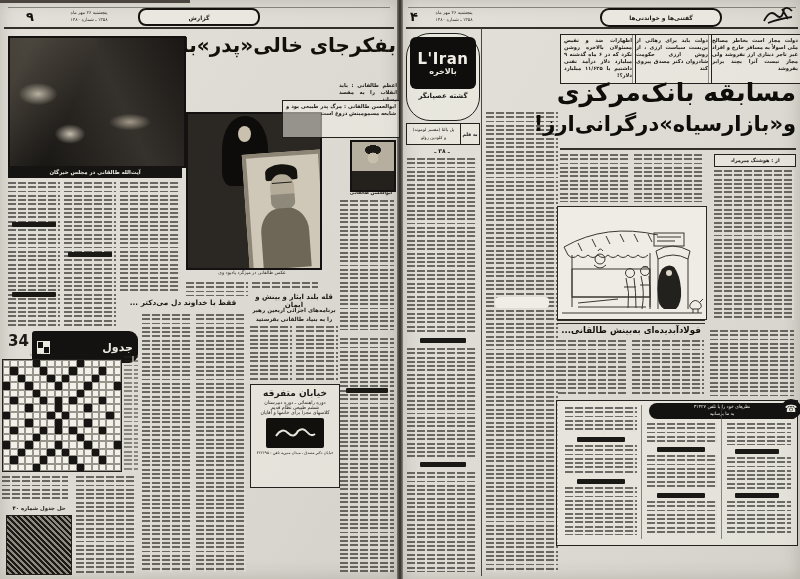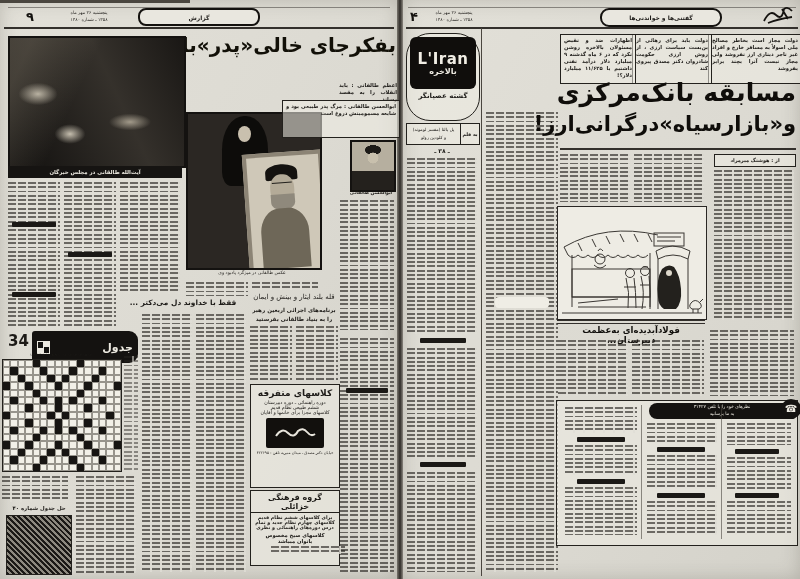--- a/index.html
+++ b/index.html
@@ -82,53 +82,44 @@
        background-image:radial-gradient(circle 9px at 21px 16px,#c8c0ad 60%,rgba(0,0,0,0) 62%),
        radial-gradient(ellipse 13px 8px at 21px 8px,#1c1a17 60%,rgba(0,0,0,0) 62%),
        linear-gradient(#b6af9f 60%,#24211d 60%);"></div>
   <div class="abs fa" style="left:348px;top:190px;width:46px;font-size:4.6px;font-weight:bold;text-align:center;">ابوالحسن طالقانی</div>
   <div class="tx" style="left:340px;top:200px;width:54px;height:130px;"></div>
   <div class="tx" style="left:340px;top:338px;width:54px;height:234px;"></div>
   <div class="sh" style="left:346px;top:388px;width:42px;height:5px;"></div>
 
   <div class="tx" style="left:186px;top:282px;width:62px;height:14px;"></div>
   <div class="tx" style="left:252px;top:282px;width:66px;height:8px;"></div>
-  <div class="abs fa" style="left:250px;top:293px;width:88px;font-size:7px;font-weight:normal;text-align:center;">قله بلند ایثار و بینش و ایمان</div>
+  <div class="abs fa" style="left:250px;top:293px;width:88px;font-size:7px;font-weight:bold;text-align:center;">قله بلند ایثار و بینش و ایمان</div>
   <div class="abs fa" style="left:118px;top:298px;width:130px;font-size:7.4px;font-weight:bold;text-align:center;">فقط با خداوند دل می‌دکتر ...</div>
   <div class="abs fa" style="left:250px;top:306px;width:88px;font-size:5.6px;font-weight:bold;text-align:center;line-height:1.6;">
     <span>برنامه‌های اجرائی اربعین رهبر</span><br>
     <span>را به بنیاد طالقانی بفرستید</span>
   </div>
   <div class="tx" style="left:250px;top:326px;width:42px;height:54px;"></div>
   <div class="tx" style="left:296px;top:326px;width:42px;height:54px;"></div>
   <div class="tx" style="left:142px;top:314px;width:50px;height:258px;"></div>
   <div class="tx" style="left:196px;top:314px;width:50px;height:258px;"></div>
 
   <div class="bx fa" style="left:250px;top:384px;width:88px;height:102px;text-align:center;">
-    <div style="font-size:9px;font-weight:bold;margin-top:3px;">کلاسهای متفرقه</div>
+    <div style="font-size:9px;font-weight:bold;margin-top:3px;">خیابان متفرقه</div>
     <div style="font-size:4.8px;margin-top:2px;">دوره راهنمائی ـ دوره دبیرستان</div>
     <div style="font-size:4.8px;">ششم طبیعی نظام قدیم</div>
     <div style="font-size:4.8px;">کلاسهای مجزا برای خانمها و آقایان</div>
     <div style="width:58px;height:30px;background:#12100d;margin:3px auto 2px;border-radius:2px;display:flex;align-items:center;justify-content:center;">
       <svg width="44" height="18" viewBox="0 0 44 18">
           <path d="M3,12 q6,-9 12,-3 t10,-2 q5,-4 9,1 t8,2" fill="none" stroke="#e8e5dc" stroke-width="2"></path>
         </svg>
     </div>
     <div style="font-size:3.8px;">خیابان دکتر مصدق ـ میدان منیریه   تلفن : ۴۲۲۶۹۵</div>
   </div>
 
-  <div class="bx fa" style="left:250px;top:490px;width:88px;height:74px;text-align:center;">
-    <div style="font-size:8px;font-weight:bold;margin-top:2px;border-bottom:1px solid #23211d;display:inline-block;padding:0 4px 1px;">گروه فرهنگی خزائلی</div>
-    <div style="font-size:4.8px;font-weight:bold;margin-top:2px;">برای کلاسهای ششم نظام قدیم</div>
-    <div style="font-size:4.8px;font-weight:bold;">کلاسهای چهارم نظام جدید و تمام</div>
-    <div style="font-size:4.8px;font-weight:bold;">درس دوره‌های راهنمائی و نظری</div>
-    <div style="font-size:5.2px;font-weight:bold;margin-top:2px;">کلاسهای صبح مخصوص</div>
-    <div style="font-size:5.2px;font-weight:bold;">بانوان میباشد</div>
-    <div class="tx" style="position:relative;left:6px;top:2px;width:74px;height:8px;"></div>
-  </div>
 
   <div class="abs fa" style="left:8px;top:332px;font-size:15px;font-weight:bold;">34</div>
   <div class="abs" style="left:32px;top:331px;width:106px;height:18px;background:#141210;border-radius:3px 9px 9px 3px;display:flex;align-items:center;justify-content:space-between;padding:16px 5px;box-sizing:border-box;">
     <span style="width:11px;height:11px;border:1.4px solid #ece9e0;display:inline-block;background:conic-gradient(#ece9e0 25%,#141210 25% 50%,#ece9e0 50% 75%,#141210 75%);"></span>
     <span class="fa" style="color:#ece9e0;font-size:11px;font-weight:bold;letter-spacing:2px;">جدول</span>
   </div>
   <div class="abs fa" style="left:2px;top:353px;width:118px;font-size:3.6px;text-align:center;white-space:nowrap;overflow:hidden;">۱۶ ۱۵ ۱۴ ۱۳ ۱۲ ۱۱ ۱۰ ۹ ۸ ۷ ۶ ۵ ۴ ۳ ۲ ۱</div>
   <div class="abs" style="left:2px;top:359px;width:118px;height:111px;border:1.4px solid #23211d;display:grid;grid-template-columns:repeat(16,1fr);grid-template-rows:repeat(15,1fr);background:#f2f0e8;">
       <div class="cw"></div>
       <div class="cw"></div>
@@ -455,21 +446,21 @@
       <g fill="none" stroke="#3a3733" stroke-width="1">
         <path d="M133,96 q4,-5 9,0 q3,4 -1,6 l-7,0 q-4,-2 -1,-6 M135,102 l0,4 M140,102 l0,4 M142,95 l3,-3"></path>
         <path d="M4,106 L144,106"></path>
         <path d="M20,96 l40,-4"></path>
       </g>
     </svg>
   </div>
 
   <div class="rule" style="left:557px;top:320px;width:148px;height:1px;"></div>
   <div class="rule" style="left:557px;top:322.5px;width:148px;height:1px;"></div>
-  <div class="abs fa" style="left:557px;top:325px;width:148px;font-size:8.6px;font-weight:bold;text-align:center;color:#12100d;">فولادآبدیده‌ای به‌عظمت دبیرستان...</div>
+  <div class="abs fa" style="left:557px;top:325px;width:148px;font-size:8.6px;font-weight:bold;text-align:center;color:#12100d;">فولادآبدیده‌ای به‌بینش طالقانی...</div>
   <div class="tx" style="left:558px;top:340px;width:70px;height:56px;"></div>
   <div class="tx" style="left:632px;top:340px;width:72px;height:56px;"></div>
   <div class="tx" style="left:710px;top:330px;width:84px;height:66px;"></div>
 
   <div class="bx" style="left:556px;top:400px;width:240px;height:144px;border-width:1.4px;">
     <div class="abs" style="right:2px;top:2px;left:auto;width:146px;height:16px;background:#141210;border-radius:8px 2px 2px 8px;display:flex;align-items:center;justify-content:center;position:absolute;">
       <span class="fa" style="color:#ece9e0;font-size:4.6px;line-height:1.5;text-align:center;">
         <span>نظرهای خود را با تلفن ۳۱۴۲۷</span><br>
         <span>به ما برسانید</span>
       </span>

